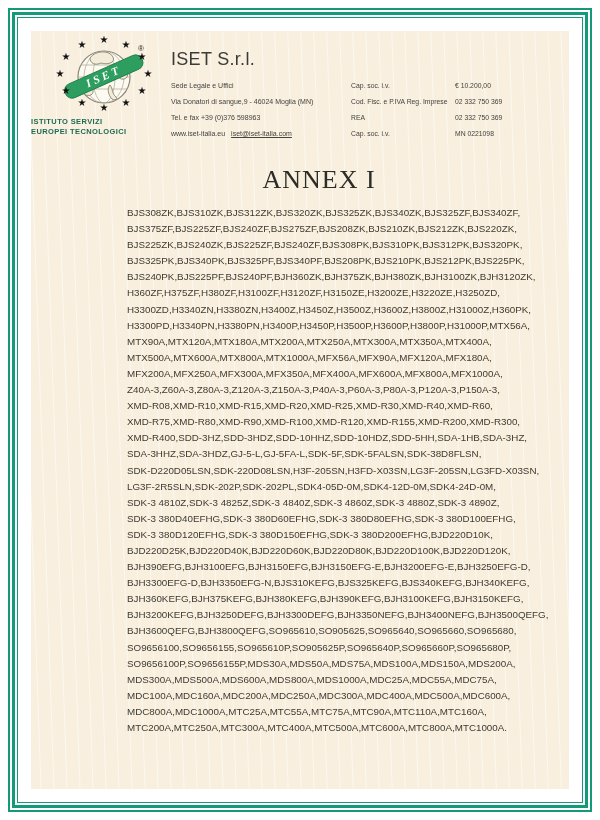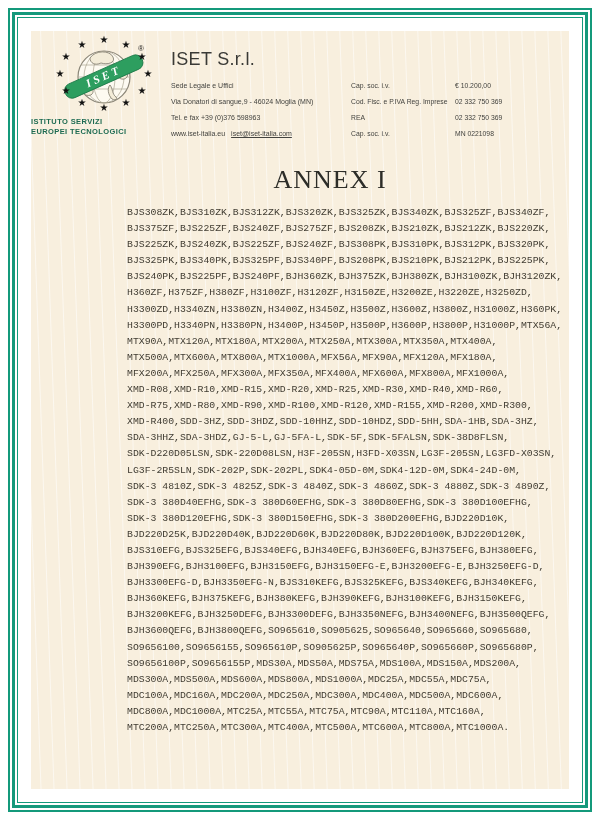--- a/index.html
+++ b/index.html
@@ -24,24 +24,24 @@
   .company-name{position:absolute;left:140px;top:18px;font-size:18px;color:#3a3a36;
     letter-spacing:.3px;}
   .contact{position:absolute;left:140px;top:47px;font-size:7px;color:#43433f;}
   .contact .row{height:16px;line-height:16px;white-space:nowrap;}
   .email-link{text-decoration:underline;margin-left:6px;color:#43433f;}
   .fiscal{position:absolute;left:320px;top:47px;font-size:6.8px;color:#43433f;width:210px;}
   .fiscal .row{height:16px;line-height:16px;display:flex;}
   .fiscal .lbl{width:104px;white-space:nowrap;}
   .fiscal .val{white-space:nowrap;}
   
-  .annex-title{position:absolute;left:107px;top:134px;width:384px;text-align:center;
+  .annex-title{position:absolute;left:96px;top:134px;width:384px;text-align:center;
     font-family:"Liberation Serif",serif;font-size:26px;color:#2d2d28;letter-spacing:1px;}
   .codes{position:absolute;left:96px;top:174px;width:392px;
-    font-family:Liberation Mono, monospace;font-size:9.8px;color:#3f3b31;}
+    font-family:Liberation Sans, sans-serif;font-size:9.8px;color:#3f3b31;}
   .code-line{height:16.1px;line-height:16.1px;white-space:nowrap;letter-spacing:0;}
 </style>
 </head>
 <body>
 
 <div class="page">
   <div class="frame f1"></div>
   <div class="frame f2"></div>
   <div class="frame f3"></div>
 
@@ -134,31 +134,31 @@
       <div class="code-line">BJS375ZF,BJS225ZF,BJS240ZF,BJS275ZF,BJS208ZK,BJS210ZK,BJS212ZK,BJS220ZK,</div>
       <div class="code-line">BJS225ZK,BJS240ZK,BJS225ZF,BJS240ZF,BJS308PK,BJS310PK,BJS312PK,BJS320PK,</div>
       <div class="code-line">BJS325PK,BJS340PK,BJS325PF,BJS340PF,BJS208PK,BJS210PK,BJS212PK,BJS225PK,</div>
       <div class="code-line">BJS240PK,BJS225PF,BJS240PF,BJH360ZK,BJH375ZK,BJH380ZK,BJH3100ZK,BJH3120ZK,</div>
       <div class="code-line">H360ZF,H375ZF,H380ZF,H3100ZF,H3120ZF,H3150ZE,H3200ZE,H3220ZE,H3250ZD,</div>
       <div class="code-line">H3300ZD,H3340ZN,H3380ZN,H3400Z,H3450Z,H3500Z,H3600Z,H3800Z,H31000Z,H360PK,</div>
       <div class="code-line">H3300PD,H3340PN,H3380PN,H3400P,H3450P,H3500P,H3600P,H3800P,H31000P,MTX56A,</div>
       <div class="code-line">MTX90A,MTX120A,MTX180A,MTX200A,MTX250A,MTX300A,MTX350A,MTX400A,</div>
       <div class="code-line">MTX500A,MTX600A,MTX800A,MTX1000A,MFX56A,MFX90A,MFX120A,MFX180A,</div>
       <div class="code-line">MFX200A,MFX250A,MFX300A,MFX350A,MFX400A,MFX600A,MFX800A,MFX1000A,</div>
+      <div class="code-line">Z40A-3,Z60A-3,Z80A-3,Z120A-3,Z150A-3,P40A-3,P60A-3,P80A-3,P120A-3,P150A-3,</div>
       <div class="code-line">XMD-R08,XMD-R10,XMD-R15,XMD-R20,XMD-R25,XMD-R30,XMD-R40,XMD-R60,</div>
       <div class="code-line">XMD-R75,XMD-R80,XMD-R90,XMD-R100,XMD-R120,XMD-R155,XMD-R200,XMD-R300,</div>
       <div class="code-line">XMD-R400,SDD-3HZ,SDD-3HDZ,SDD-10HHZ,SDD-10HDZ,SDD-5HH,SDA-1HB,SDA-3HZ,</div>
       <div class="code-line">SDA-3HHZ,SDA-3HDZ,GJ-5-L,GJ-5FA-L,SDK-5F,SDK-5FALSN,SDK-38D8FLSN,</div>
       <div class="code-line">SDK-D220D05LSN,SDK-220D08LSN,H3F-205SN,H3FD-X03SN,LG3F-205SN,LG3FD-X03SN,</div>
       <div class="code-line">LG3F-2R5SLN,SDK-202P,SDK-202PL,SDK4-05D-0M,SDK4-12D-0M,SDK4-24D-0M,</div>
       <div class="code-line">SDK-3 4810Z,SDK-3 4825Z,SDK-3 4840Z,SDK-3 4860Z,SDK-3 4880Z,SDK-3 4890Z,</div>
       <div class="code-line">SDK-3 380D40EFHG,SDK-3 380D60EFHG,SDK-3 380D80EFHG,SDK-3 380D100EFHG,</div>
       <div class="code-line">SDK-3 380D120EFHG,SDK-3 380D150EFHG,SDK-3 380D200EFHG,BJD220D10K,</div>
       <div class="code-line">BJD220D25K,BJD220D40K,BJD220D60K,BJD220D80K,BJD220D100K,BJD220D120K,</div>
-      <div class="code-line">BJS310EFG,BJS325EFG,BJS340EFG,BJH340EFG,BJH360EFG,BJH375EFG,BJH380EFG,</div>
       <div class="code-line">BJH390EFG,BJH3100EFG,BJH3150EFG,BJH3150EFG-E,BJH3200EFG-E,BJH3250EFG-D,</div>
       <div class="code-line">BJH3300EFG-D,BJH3350EFG-N,BJS310KEFG,BJS325KEFG,BJS340KEFG,BJH340KEFG,</div>
       <div class="code-line">BJH360KEFG,BJH375KEFG,BJH380KEFG,BJH390KEFG,BJH3100KEFG,BJH3150KEFG,</div>
       <div class="code-line">BJH3200KEFG,BJH3250DEFG,BJH3300DEFG,BJH3350NEFG,BJH3400NEFG,BJH3500QEFG,</div>
       <div class="code-line">BJH3600QEFG,BJH3800QEFG,SO965610,SO905625,SO965640,SO965660,SO965680,</div>
       <div class="code-line">SO9656100,SO9656155,SO965610P,SO905625P,SO965640P,SO965660P,SO965680P,</div>
       <div class="code-line">SO9656100P,SO9656155P,MDS30A,MDS50A,MDS75A,MDS100A,MDS150A,MDS200A,</div>
       <div class="code-line">MDS300A,MDS500A,MDS600A,MDS800A,MDS1000A,MDC25A,MDC55A,MDC75A,</div>
       <div class="code-line">MDC100A,MDC160A,MDC200A,MDC250A,MDC300A,MDC400A,MDC500A,MDC600A,</div>
       <div class="code-line">MDC800A,MDC1000A,MTC25A,MTC55A,MTC75A,MTC90A,MTC110A,MTC160A,</div>

